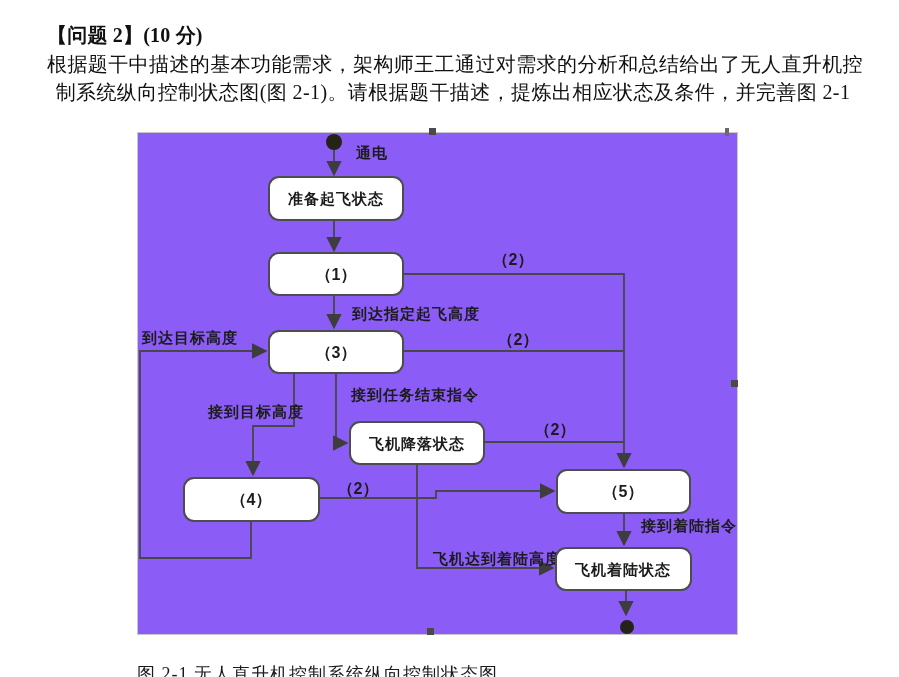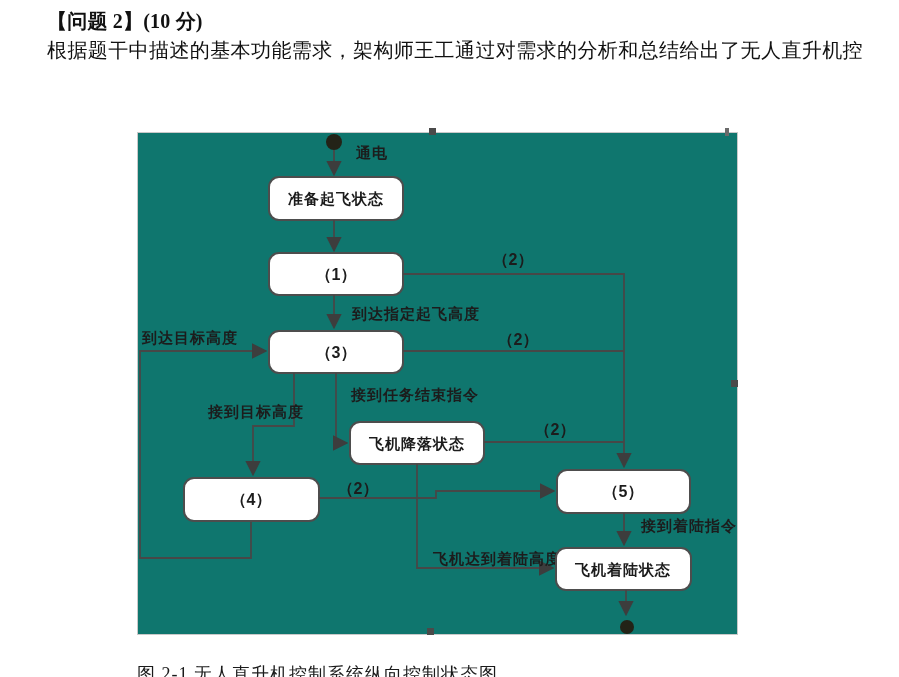--- a/index.html
+++ b/index.html
@@ -9,21 +9,21 @@
     width: 899px;
     height: 677px;
     background: #ffffff;
     overflow: hidden;
     font-family: "Liberation Serif", "DejaVu Serif", serif;
     color: #111111;
   }
   .problem-block {
     position: absolute;
     left: 47px;
-    top: 6px;
+    top: 20px;
     width: 812px;
   }
   .problem-title {
     font-size: 20px;
     font-weight: 600;
     line-height: 30px;
     letter-spacing: 0.2px;
   }
   .problem-line {
     font-size: 20px;
@@ -32,21 +32,21 @@
     white-space: nowrap;
     text-align: center;
   }
   .figure-frame {
     position: absolute;
     left: 137px;
     top: 132px;
     width: 601px;
     height: 503px;
     border: 1px solid #c9c9c9;
-    background: #0f766e;
+    background: #8b5cf6;
   }
   .figure-frame svg { display: block; }
   .handle {
     position: absolute;
     width: 7px;
     height: 7px;
     background: #4a4a4a;
   }
   .handle.small { width: 4px; height: 8px; background: #6a6a6a; }
   .caption {
@@ -73,20 +73,21 @@
   .st-dot { fill: #232317; stroke: none; }
 </style>
 </head>
 <body>
 
 <div class="page">
 
   <div class="problem-block">
     <div class="problem-title">【问题 2】(10 分)</div>
     <div class="problem-line">根据题干中描述的基本功能需求，架构师王工通过对需求的分析和总结给出了无人直升机控</div>
+    <div class="problem-line">制系统纵向控制状态图(图 2-1)。请根据题干描述，提炼出相应状态及条件，并完善图 2-1</div>
   </div>
 
   <div class="figure-frame">
     <svg width="601" height="503" viewBox="0 0 601 503">
       <defs>
         <marker id="arrow" viewBox="0 0 10 10" refX="8.5" refY="5" markerWidth="8.5" markerHeight="8.5" orient="auto-start-reverse">
           <path d="M0,0 L10,5 L0,10 z" fill="#3d3d3d"></path>
         </marker>
       </defs>
 

